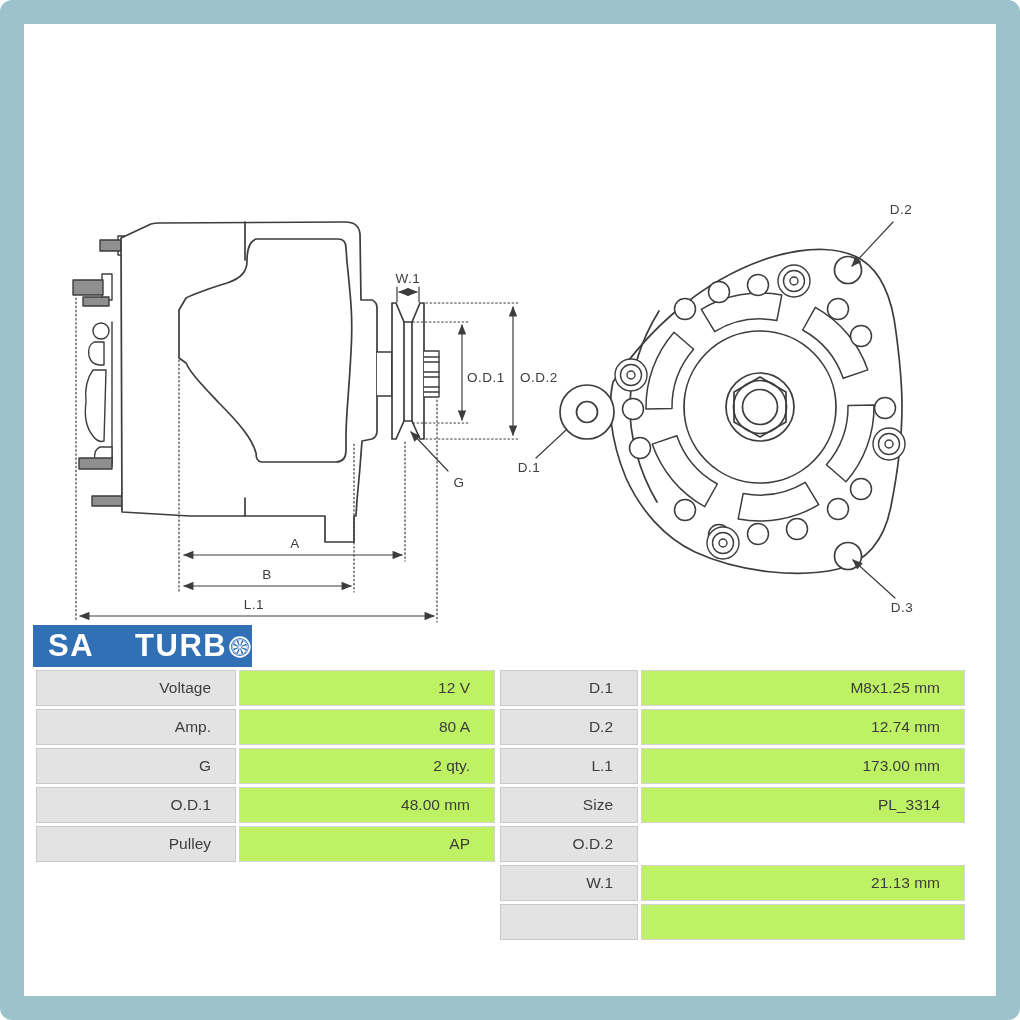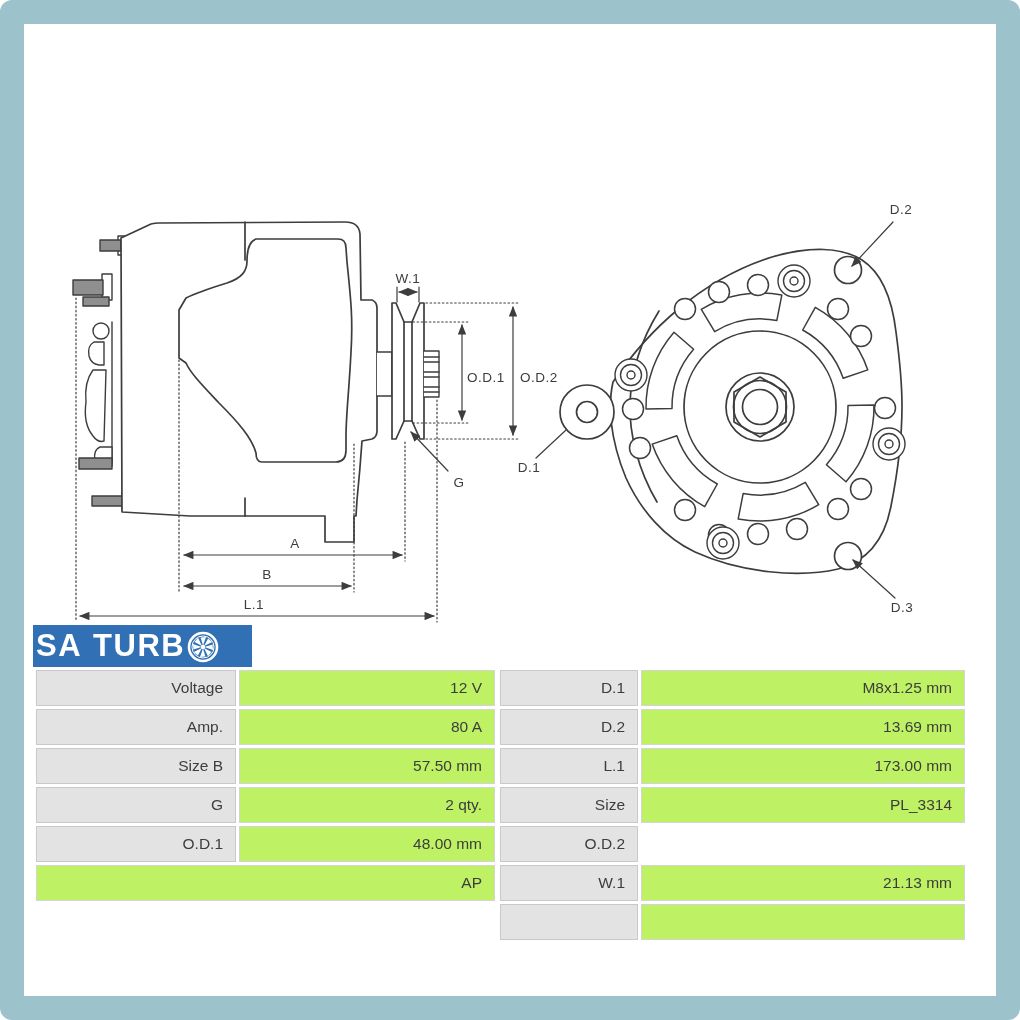--- a/index.html
+++ b/index.html
@@ -1,29 +1,29 @@
 <!DOCTYPE html>
 <html><head>
 <meta charset="utf-8">
 <style>
   html,body{margin:0;padding:0;background:#fff;}
   body{width:1020px;height:1020px;position:relative;font-family:"Liberation Sans",sans-serif;overflow:hidden;}
   .frame{position:absolute;inset:0;border:24px solid #9cc3cb;border-radius:12px;pointer-events:none;z-index:50;}
   .drawing-svg{position:absolute;left:0;top:0;z-index:1;}
   .logo{position:absolute;left:33px;top:625px;width:219px;height:42px;background:#3170b4;display:flex;align-items:center;z-index:10;}
   .logo .t{color:#fff;font-weight:bold;font-size:31px;letter-spacing:1.5px;line-height:42px;}
-  .logo .t1{margin-left:3px;}
-  .logo .t2{margin-left:11px;}
+  .logo .t1{margin-left:15px;}
+  .logo .t2{margin-left:41px;}
   .logo svg{margin-left:1px;margin-top:2px;}
   .spec-table{position:absolute;top:670px;left:0;width:1020px;z-index:5;}
   .col{position:absolute;top:0;display:block;}
   .col.cleft{left:36px;width:459px;}
   .col.cright{left:500px;width:465px;}
   .trow{display:flex;gap:3px;height:36px;margin-bottom:3px;}
-  .cell{box-sizing:border-box;text-align:right;padding-right:12px;line-height:34px;font-size:15.5px;color:#3d3d3d;white-space:nowrap;overflow:hidden;}
+  .cell{box-sizing:border-box;text-align:right;padding-right:24px;line-height:34px;font-size:15.5px;color:#3d3d3d;white-space:nowrap;overflow:hidden;}
   .lbl{background:#e3e3e3;border:1px solid #c9c9c9;}
   .val{background:#bef264;border:1px solid #d4d4d4;flex:1;}
   .cleft .lbl{width:200px;}
   .cright .lbl{width:138px;}
   svg text{font-family:"Liberation Sans",sans-serif;font-size:13.5px;fill:#3d3d3d;letter-spacing:.5px;}
 </style>
 </head>
 <body>
 
 <svg class="drawing-svg" width="1020" height="668" viewBox="0 0 1020 668">
@@ -207,44 +207,41 @@
   <div class="col cleft">
     <div class="trow">
       <div class="cell lbl">Voltage</div>
       <div class="cell val">12 V</div>
     </div>
     <div class="trow">
       <div class="cell lbl">Amp.</div>
       <div class="cell val">80 A</div>
     </div>
     <div class="trow">
-      <div class="cell lbl">Size B</div>
-      <div class="cell val">57.50 mm</div>
-    </div>
-    <div class="trow">
       <div class="cell lbl">G</div>
       <div class="cell val">2 qty.</div>
     </div>
     <div class="trow">
       <div class="cell lbl">O.D.1</div>
       <div class="cell val">48.00 mm</div>
     </div>
     <div class="trow">
+      <div class="cell lbl">Pulley</div>
       <div class="cell val">AP</div>
     </div>
   </div>
 
   <div class="col cright">
     <div class="trow">
       <div class="cell lbl">D.1</div>
       <div class="cell val">M8x1.25 mm</div>
     </div>
     <div class="trow">
       <div class="cell lbl">D.2</div>
-      <div class="cell val">13.69 mm</div>
+      <div class="cell val">12.74 mm</div>
     </div>
     <div class="trow">
       <div class="cell lbl">L.1</div>
       <div class="cell val">173.00 mm</div>
     </div>
     <div class="trow">
       <div class="cell lbl">Size</div>
       <div class="cell val">PL_3314</div>
     </div>
     <div class="trow">

